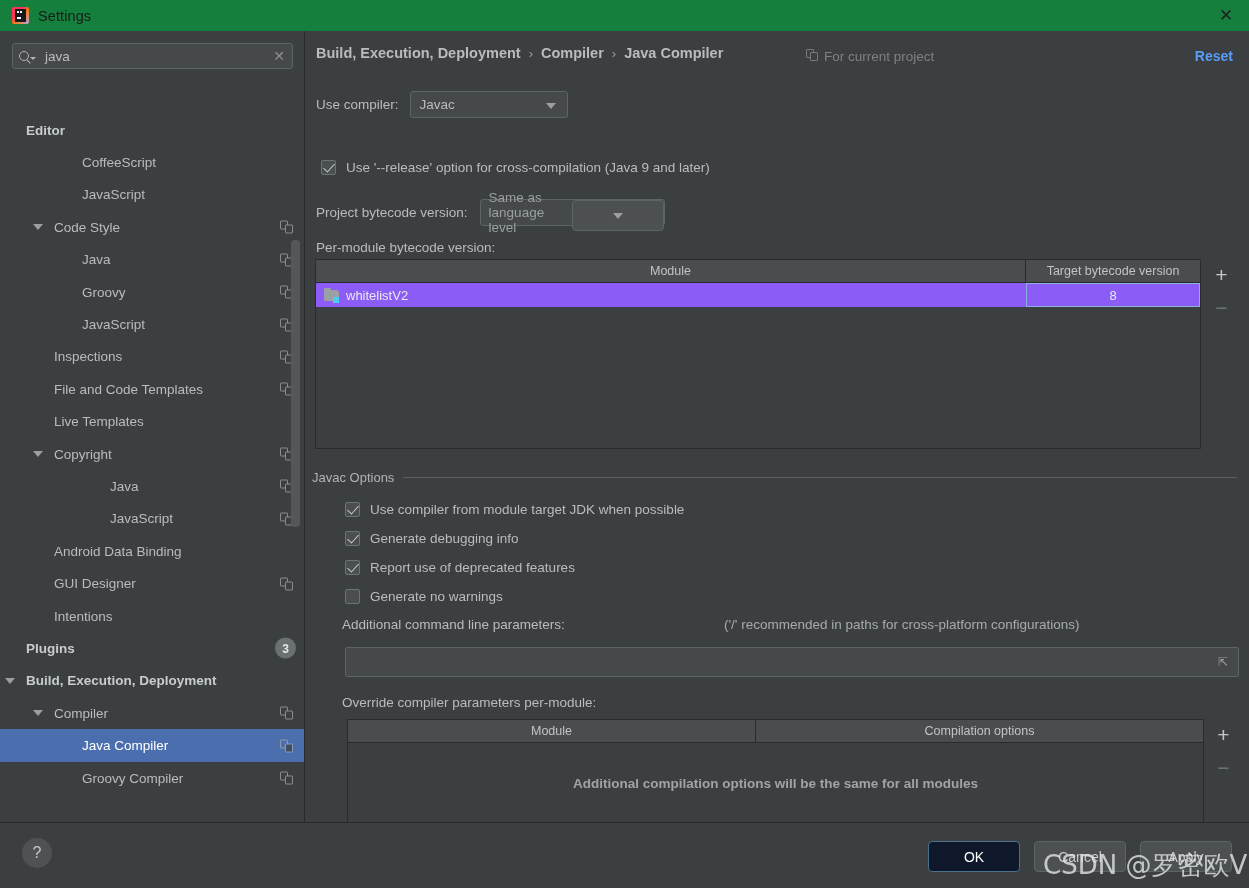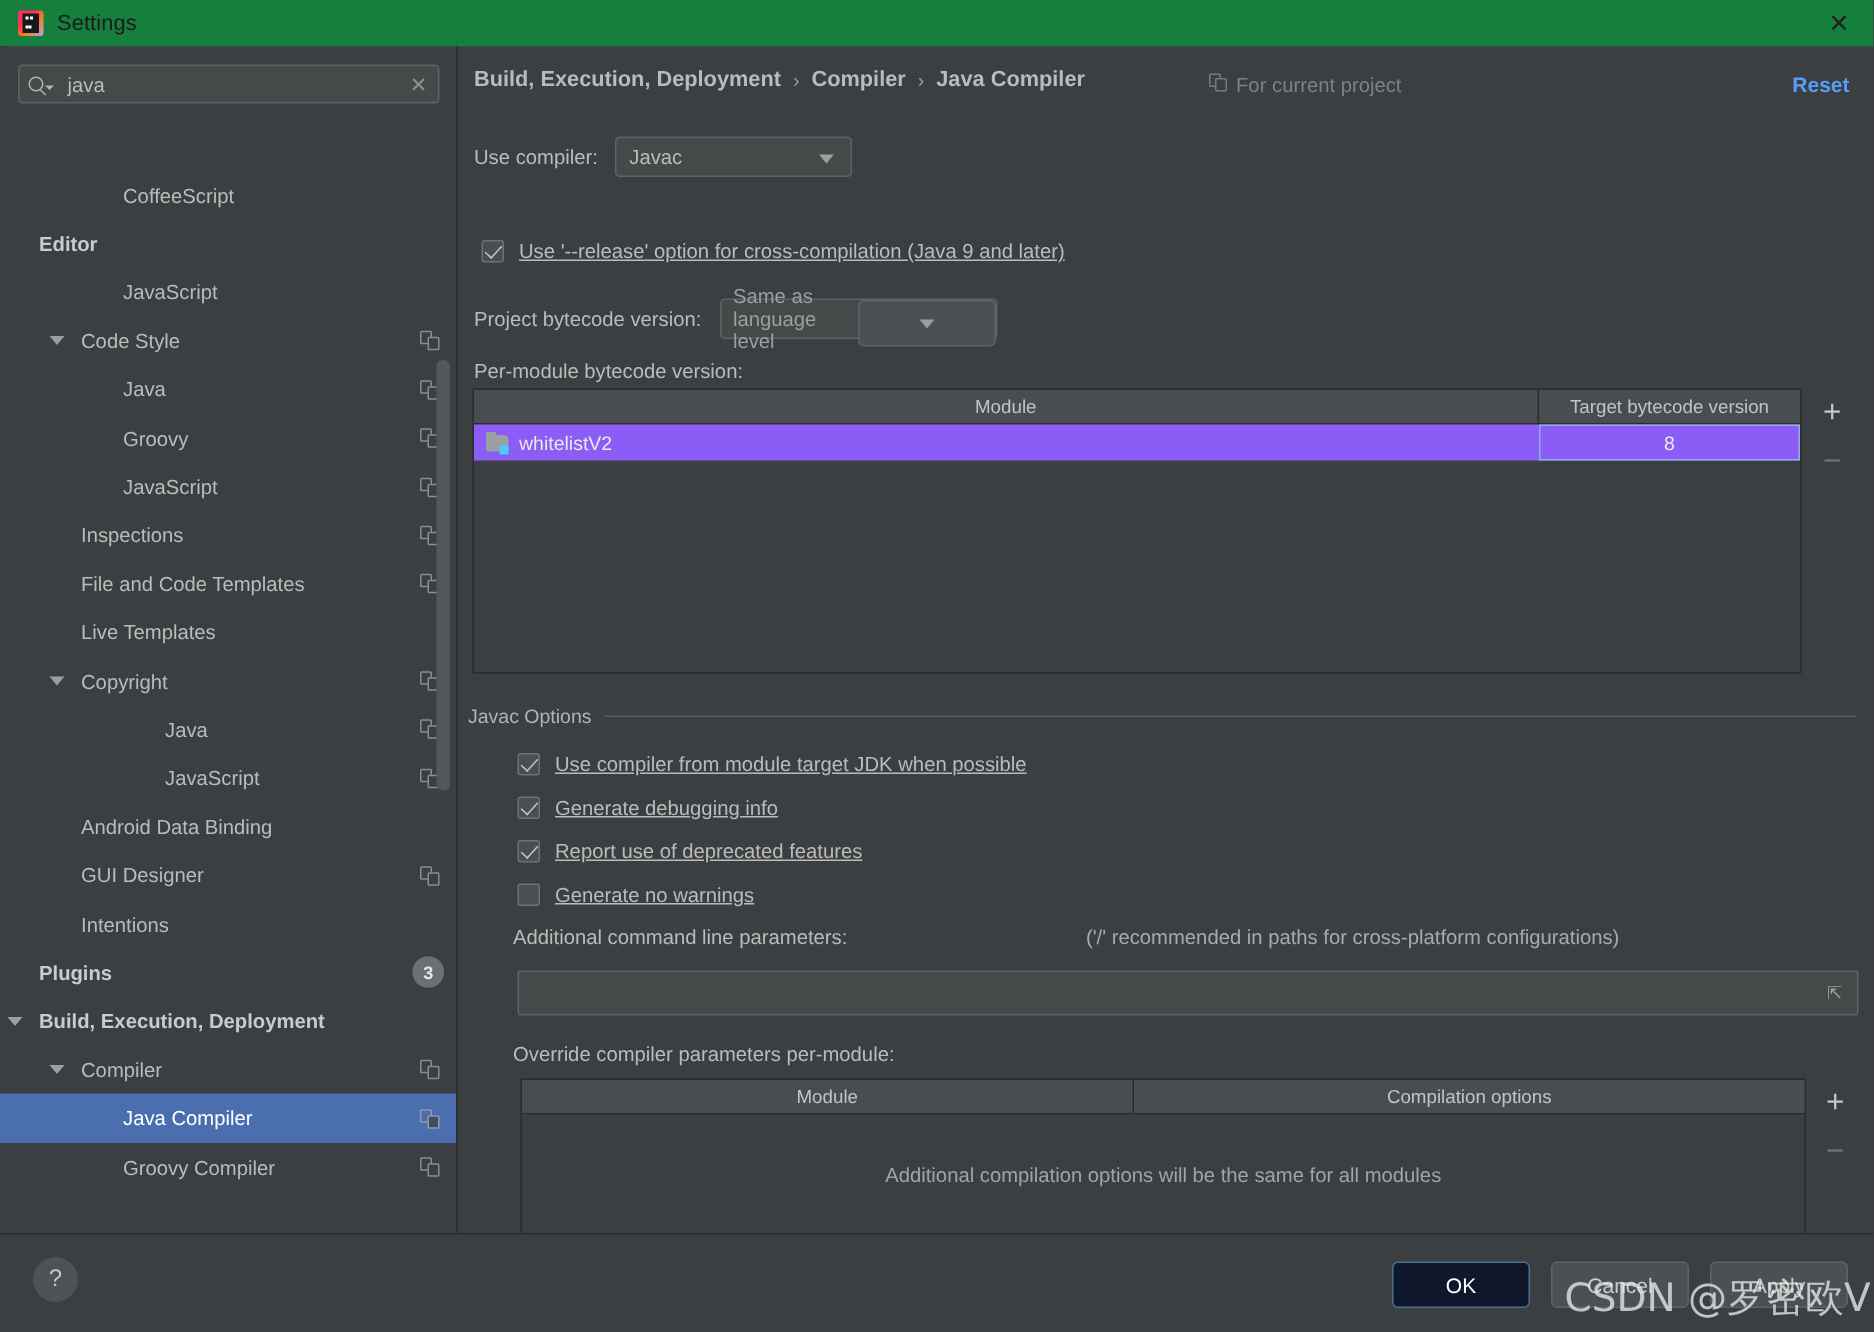--- a/index.html
+++ b/index.html
@@ -142,21 +142,21 @@
 
   .cb-row { display: flex; align-items: center; gap: 10px; }
   .cbx {
     width: 15px; height: 15px; border: 1px solid #6d7375; border-radius: 2px;
     background: #4a4e50; position: relative; flex: none; cursor: pointer;
   }
   .cbx.on::after {
     content: ""; position: absolute; left: 4px; top: 0px; width: 5px; height: 10px;
     border: solid #c3c7c8; border-width: 0 1.8px 1.8px 0; transform: rotate(42deg);
   }
-  .cb-text { font-size: 13.5px; color: #bbbbbb; text-decoration: underline; }
+  .cb-text { font-size: 13.5px; color: #bbbbbb; }
 
   .row-release { position: absolute; left: 15px; top: 129px; }
   .row-bytecode { position: absolute; left: 10px; top: 168px; display: flex; align-items: center; gap: 12px; }
   .combo-edit {
     width: 185px; height: 27px; background: #45494a; border: 1px solid #5e6364;
     border-radius: 3px; display: flex; align-items: stretch; position: relative;
   }
   .combo-edit .val {
     flex: 1; display: flex; align-items: center; padding-left: 8px;
     font-size: 13.5px; color: #9b9fa0;
@@ -240,21 +240,21 @@
 
   
   .tbl2 {
     position: absolute; left: 41px; top: 688px; width: 857px; height: 117px;
     border: 1px solid #2b2b2b; background: #3c3f41;
   }
   .t2-c1 { width: 408px; border-right: 1px solid #2b2b2b; }
   .t2-c2 { flex: 1; }
   .empty-msg {
     position: absolute; left: 0; right: 0; top: 56px; text-align: center;
-    font-size: 13.5px; color: #a0a4a5;
+    font-size: 13.5px; color: #a0a4a5; font-weight: bold;
   }
   .side-btns2 {
     position: absolute; left: 900px; top: 688px; width: 35px; height: 68px;
     display: flex; flex-direction: column; align-items: center; padding-top: 5px; gap: 12px;
   }
 
   
   .bottombar {
     position: absolute; left: 0; top: 822px; width: 1249px; height: 66px;
     background: #3c3f41; border-top: 1px solid #2b2b2b;
@@ -304,25 +304,25 @@
         <span class="search-icon">
           <span class="mag"></span>
             <span class="mag-caret"></span>
         </span>
         <span class="search-value">java</span>
         <span class="search-clear">✕</span>
       </div>
     </div>
     <div class="tree">
       <div class="tree-inner" id="tree-inner">
-          <div class="tree-row">
-            <span class="tree-label" style="margin-left: 82px;">CoffeeScript</span>
-          </div>
           <div class="tree-row bold">
             <span class="tree-label" style="margin-left: 26px;">Editor</span>
+          </div>
+          <div class="tree-row">
+            <span class="tree-label" style="margin-left: 82px;">CoffeeScript</span>
           </div>
           <div class="tree-row">
             <span class="tree-label" style="margin-left: 82px;">JavaScript</span>
           </div>
           <div class="tree-row">
             <span class="tri" style="left: 33px;"></span>
             <span class="tree-label" style="margin-left: 54px;">Code Style</span>
             <span class="copy-ico">
               <i></i>
               <b></b>

